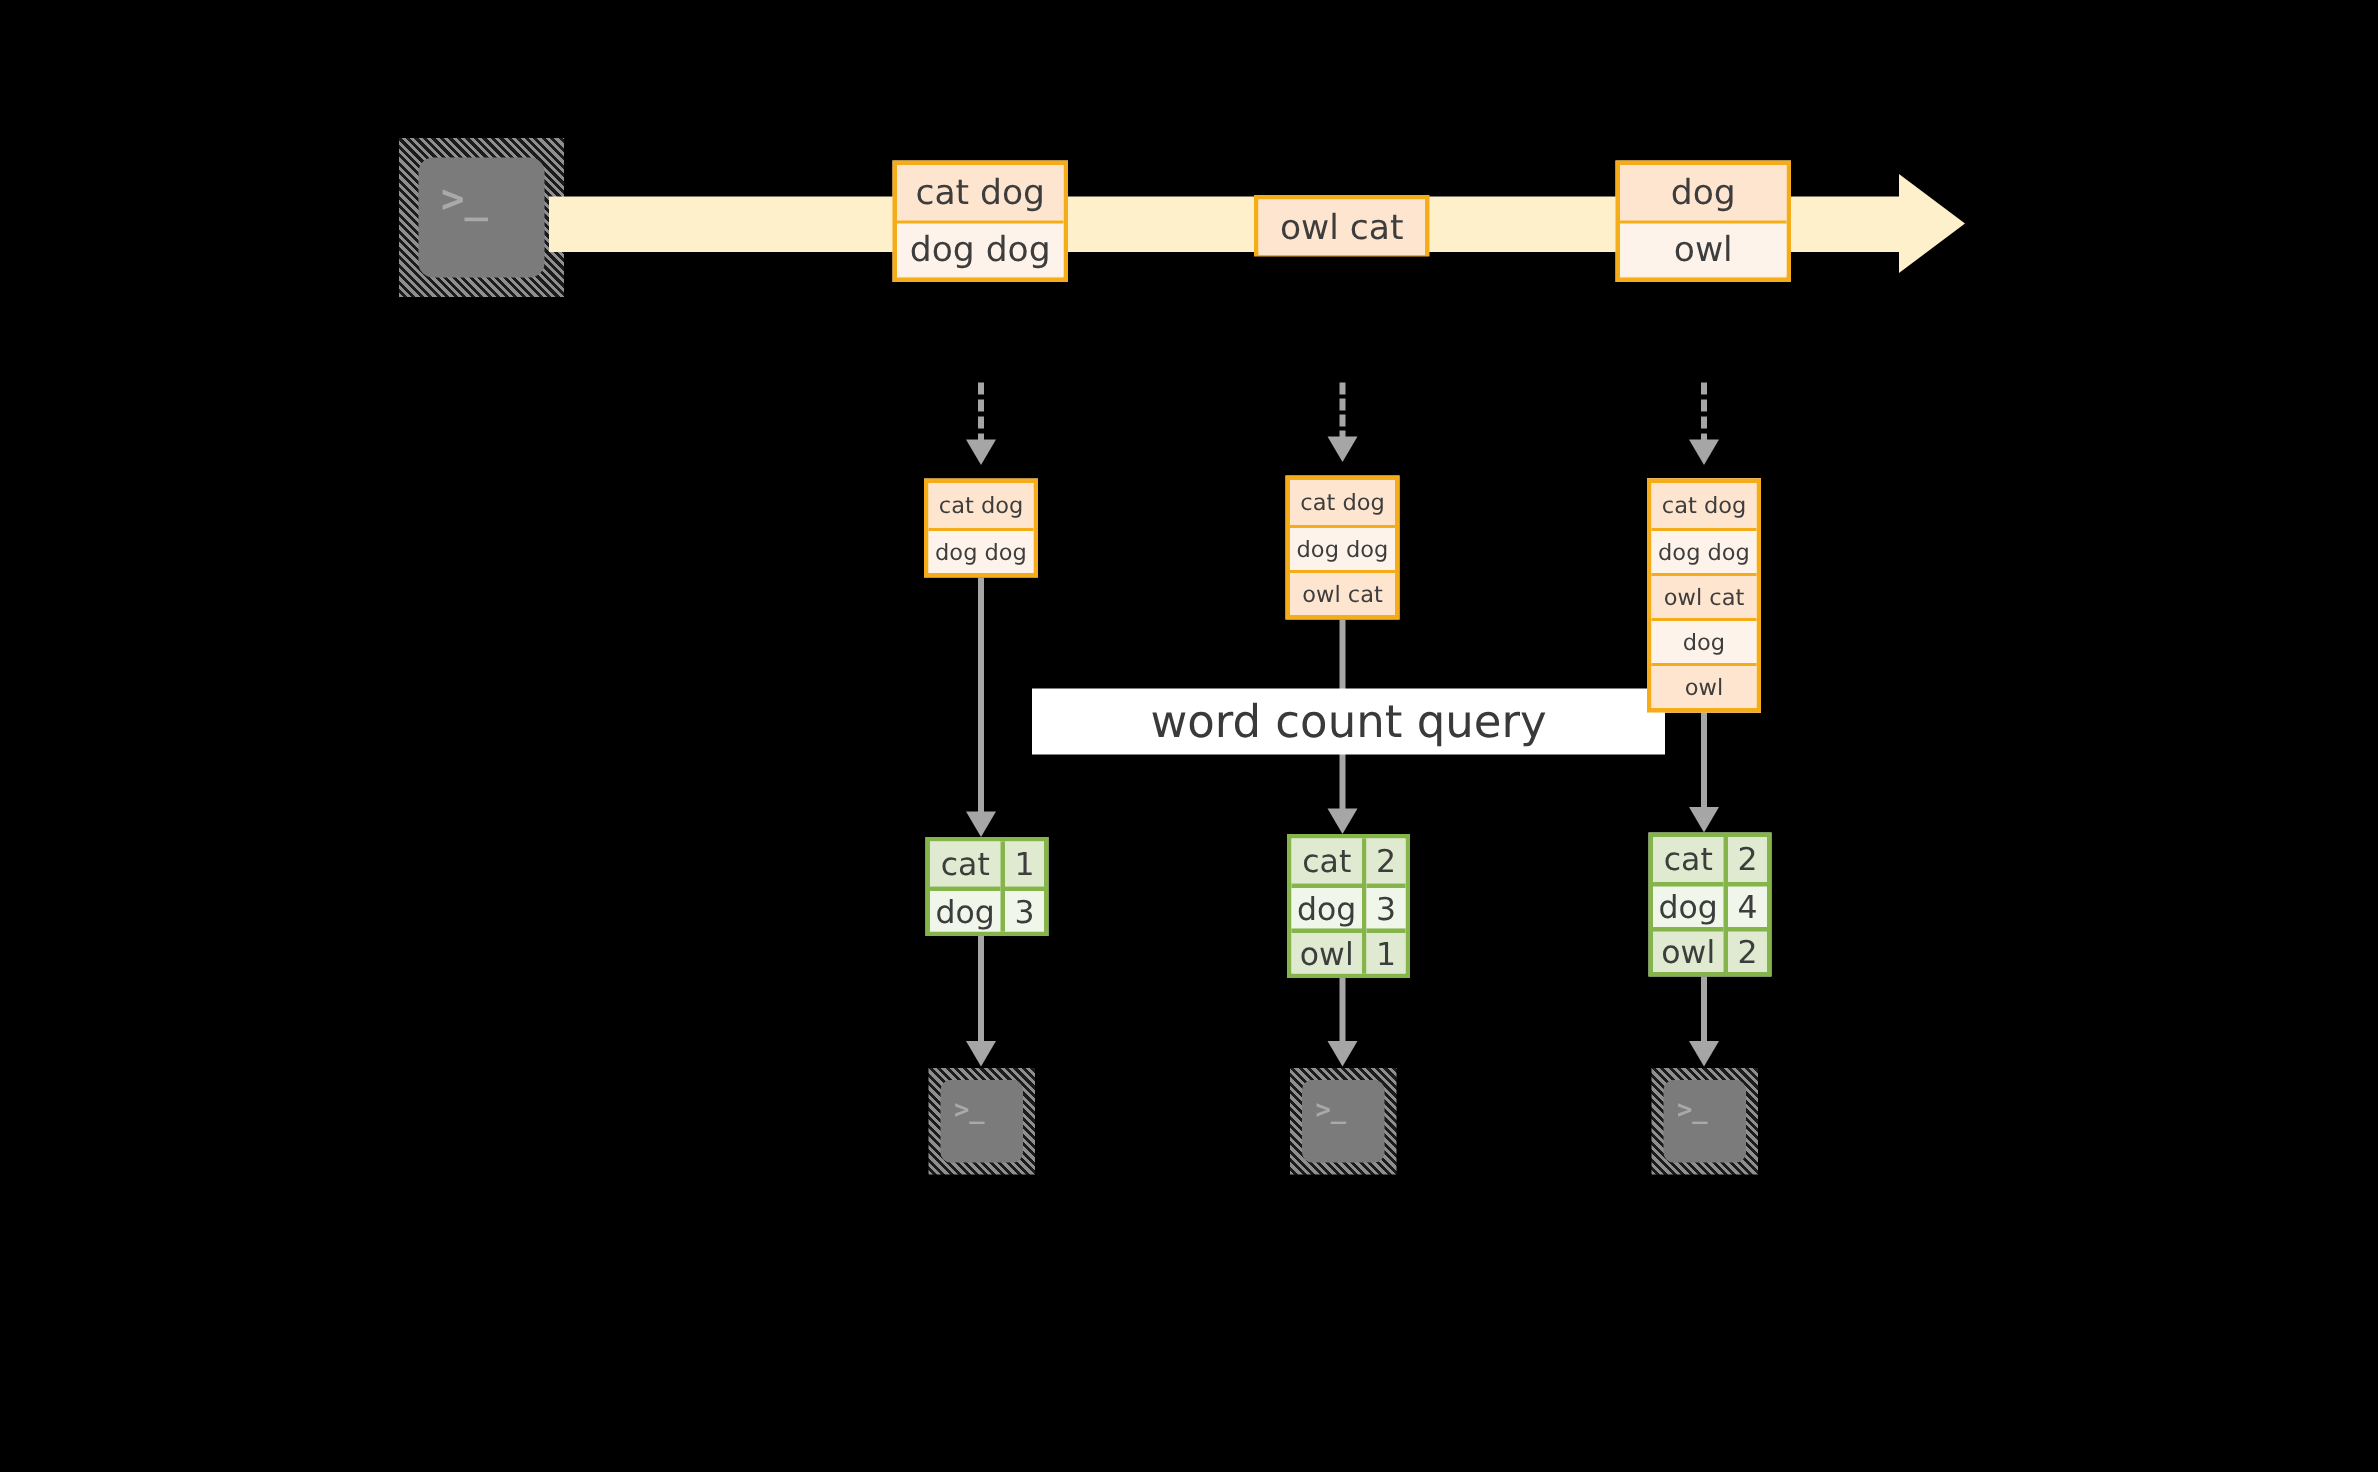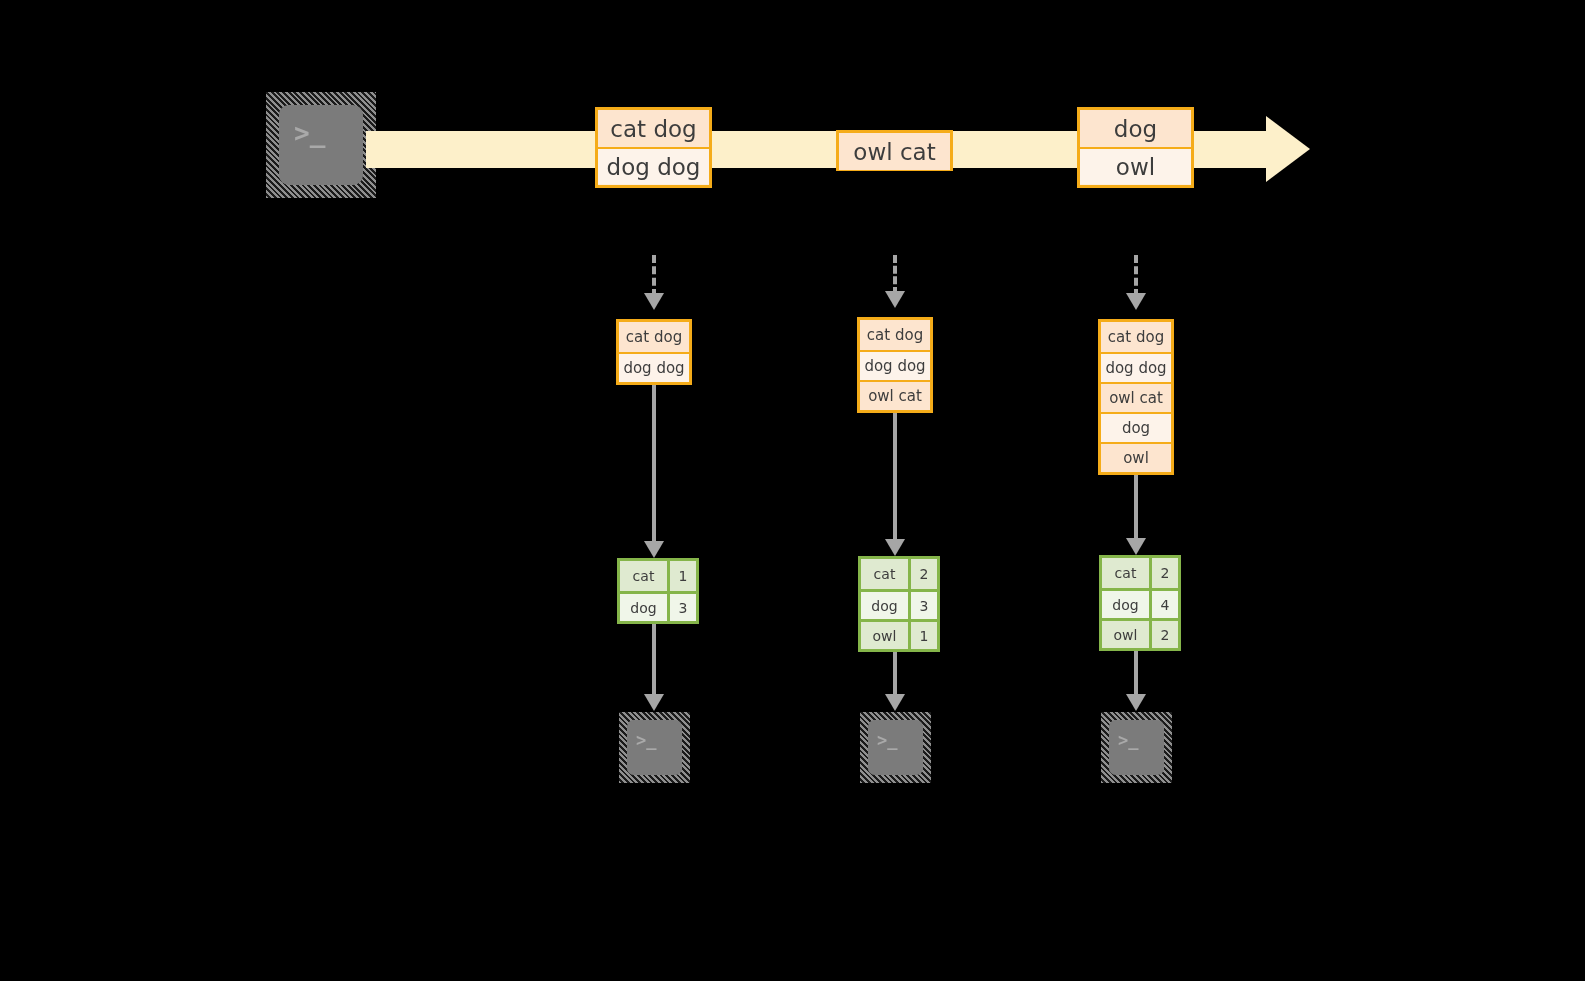--- a/index.html
+++ b/index.html
@@ -44,21 +44,21 @@
      border-left:10px solid transparent;border-right:10px solid transparent;
      border-top:17px solid #a6a6a6;}
 
   
   .greenbox{position:absolute;border:3px solid #85b54a;box-sizing:border-box;
      display:flex;background:#eff5e8;}
   .gcol{display:flex;flex-direction:column;box-sizing:border-box;}
   .gcol.words{width:47px;}
   .gcol.counts{width:29px;border-left:3px solid #85b54a;}
   .gcell{height:30px;box-sizing:border-box;display:flex;align-items:center;
-     justify-content:center;font-size:14px;color:#3d3d3d;}
+     justify-content:center;font-size:21px;color:#3d3d3d;}
   .gcell.dark{background:#dfead0;}
   .gcell.light{background:#f0f6e9;}
   .gcell + .gcell{border-top:3px solid #85b54a;}
 
   
   .querylabel{position:absolute;background:#ffffff;display:flex;
      align-items:center;justify-content:center;}
   .querylabel span{font-size:30px;color:#3a3a3a;white-space:nowrap;}
 </style>
 </head>
@@ -183,20 +183,23 @@
 
   <div class="vline" style="left:1134px;top:651px;height:45px;"></div>
   <div class="vhead" style="left:1126px;top:694px;"></div>
 
   <div class="term" style="left:1101px;top:712px;width:71px;height:71px;">
     <div class="hatch"></div>
     <div class="inner" style="left:8px;top:8px;width:55px;height:55px;"></div>
     <div class="glyph" style="left:17px;top:20px;font-size:17px;">&gt;_</div>
   </div>
 
+  <div class="querylabel" style="left:688px;top:459px;width:422px;height:44px;">
+    <span>word count query</span>
+  </div>
 
   <div class="logbox small-log" style="left:1098px;top:319px;width:76px;height:156px;">
     <div class="logrow dark">cat dog</div>
     <div class="logrow light">dog dog</div>
     <div class="logrow dark">owl cat</div>
     <div class="logrow light">dog</div>
     <div class="logrow dark">owl</div>
   </div>
 
 </div>

